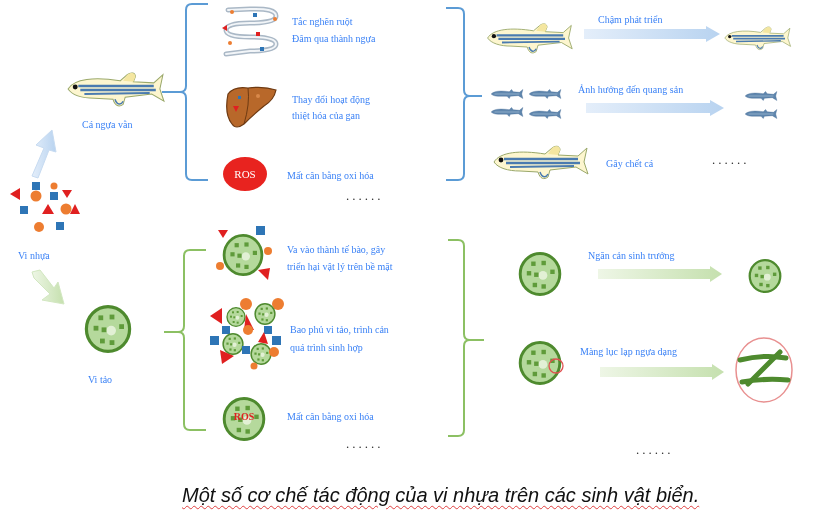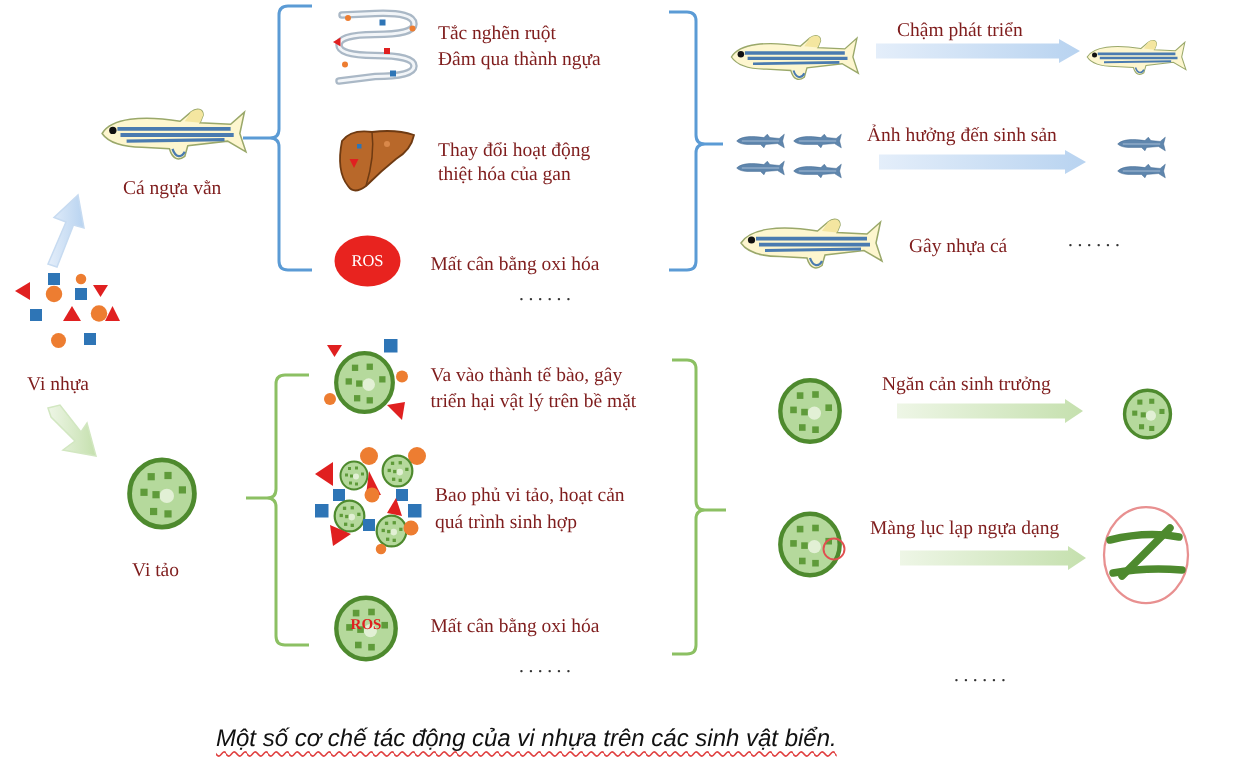--- a/index.html
+++ b/index.html
@@ -1,22 +1,22 @@
 <!DOCTYPE html>
 <html><head>
 <meta charset="utf-8">
 <style>
   * { margin:0; padding:0; box-sizing:border-box; }
   html, body { width:832px; height:518px; background:#ffffff; overflow:hidden; }
   body { position:relative; font-family:"Liberation Serif", "DejaVu Serif", serif; color:#222; }
   .abs { position:absolute; }
-  .lbl { font-size:13px; line-height:19px; color:#7f1d1d; white-space:nowrap; }
+  .lbl { font-size:10px; line-height:19px; color:#3b82f6; white-space:nowrap; }
   .dots { font-size:13px; letter-spacing:3px; color:#333; }
-  .caption { font-family:"Liberation Sans","DejaVu Sans",sans-serif; font-style:italic; font-size:16px; color:#111;
-             text-decoration: underline wavy #e04040; text-decoration-thickness:1px; text-underline-offset:3px; }
+  .caption { font-family:"Liberation Sans","DejaVu Sans",sans-serif; font-style:italic; font-size:20px; color:#111;
+             text-decoration: underline wavy #e04040; text-decoration-thickness:1px; text-underline-offset:3px;margin-left:38px; }
   svg { position:absolute; overflow:visible; }
 </style>
 </head>
 <body>
 
 <svg width="0" height="0" style="position:absolute">
   <defs>
     <linearGradient id="blueArrow" x1="0" x2="1">
       <stop offset="0" stop-color="#e4eefa"></stop>
         <stop offset="1" stop-color="#b8d3f0"></stop>
@@ -128,33 +128,33 @@
 <svg class="abs" style="left:722px;top:24px" width="70" height="28">
     <use href="#zebrafish" width="70" height="28"></use>
   </svg>
 
 <svg class="abs" style="left:490px;top:88px" width="76" height="36" viewBox="0 0 76 36">
   <use href="#smallfish" x="0" y="0" width="34" height="12"></use>
   <use href="#smallfish" x="38" y="0" width="34" height="12"></use>
   <use href="#smallfish" x="0" y="18" width="34" height="12"></use>
   <use href="#smallfish" x="38" y="20" width="34" height="12"></use>
 </svg>
-<div class="abs lbl" style="left:578px;top:80px">Ảnh hưởng đến sinh sản</div>
+<div class="abs lbl" style="left:578px;top:80px">Ảnh hưởng đến quang sản</div>
 <svg class="abs" style="left:584px;top:100px" width="142" height="16" viewBox="0 0 142 16">
   <path d="M2,3 L126,3 L126,0 L140,8 L126,16 L126,13 L2,13 Z" fill="url(#blueArrow)"></path>
 </svg>
 <svg class="abs" style="left:744px;top:90px" width="36" height="36" viewBox="0 0 36 36">
   <use href="#smallfish" x="0" y="0" width="34" height="12"></use>
   <use href="#smallfish" x="0" y="18" width="34" height="12"></use>
 </svg>
 
 <svg class="abs" style="left:490px;top:142px" width="100" height="40">
     <use href="#zebrafish" width="100" height="40"></use>
   </svg>
-<div class="abs lbl" style="left:606px;top:154px">Gây nhựa cá</div>
+<div class="abs lbl" style="left:606px;top:154px">Gây chết cá</div>
 <div class="abs dots" style="left:712px;top:152px">......</div>
 
 <svg class="abs" style="left:84px;top:304px" width="48" height="50">
     <use href="#algaecell" width="48" height="50"></use>
   </svg>
 <div class="abs lbl" style="left:88px;top:370px">Vi tảo</div>
 
 <svg class="abs" style="left:160px;top:246px" width="50" height="190" viewBox="0 0 50 190">
   <path d="M46,4 L30,4 Q24,4 24,10 L24,80 Q24,86 18,86 L4,86 M18,86 Q24,86 24,92 L24,178 Q24,184 30,184 L46,184" fill="none" stroke="#8cc063" stroke-width="2"></path>
 </svg>
@@ -183,21 +183,21 @@
   <rect x="2" y="36" width="9" height="9" fill="#2e75b6"></rect>
   <use href="#algaecell" x="14" y="32" width="22" height="24"></use>
   <polygon points="50,42 56,32 60,44" fill="#e02020"></polygon>
   <rect x="64" y="36" width="9" height="9" fill="#2e75b6"></rect>
   <rect x="34" y="46" width="8" height="8" fill="#2e75b6"></rect>
   <use href="#algaecell" x="42" y="42" width="22" height="24"></use>
   <circle cx="66" cy="52" r="5" fill="#ed7d31"></circle>
   <polygon points="12,50 26,56 14,64" fill="#e02020"></polygon>
   <circle cx="46" cy="66" r="3.5" fill="#ed7d31"></circle>
 </svg>
-<div class="abs lbl" style="left:290px;top:320px">Bao phủ vi tảo, hoạt cản</div>
+<div class="abs lbl" style="left:290px;top:320px">Bao phủ vi tảo, trình cản</div>
 <div class="abs lbl" style="left:290px;top:338px">quá trình sinh hợp</div>
 
 <div class="abs" style="left:222px;top:396px;width:44px;height:46px;">
   <svg width="44" height="46" style="left:0;top:0">
       <use href="#algaecell" width="44" height="46"></use>
     </svg>
   <span style="position:absolute;left:0;top:15px;width:44px;text-align:center;color:#e02020;font-size:10px;font-weight:bold;">ROS</span>
 </div>
 <div class="abs lbl" style="left:287px;top:407px">Mất cân bằng oxi hóa</div>
 <div class="abs dots" style="left:346px;top:436px">......</div>

